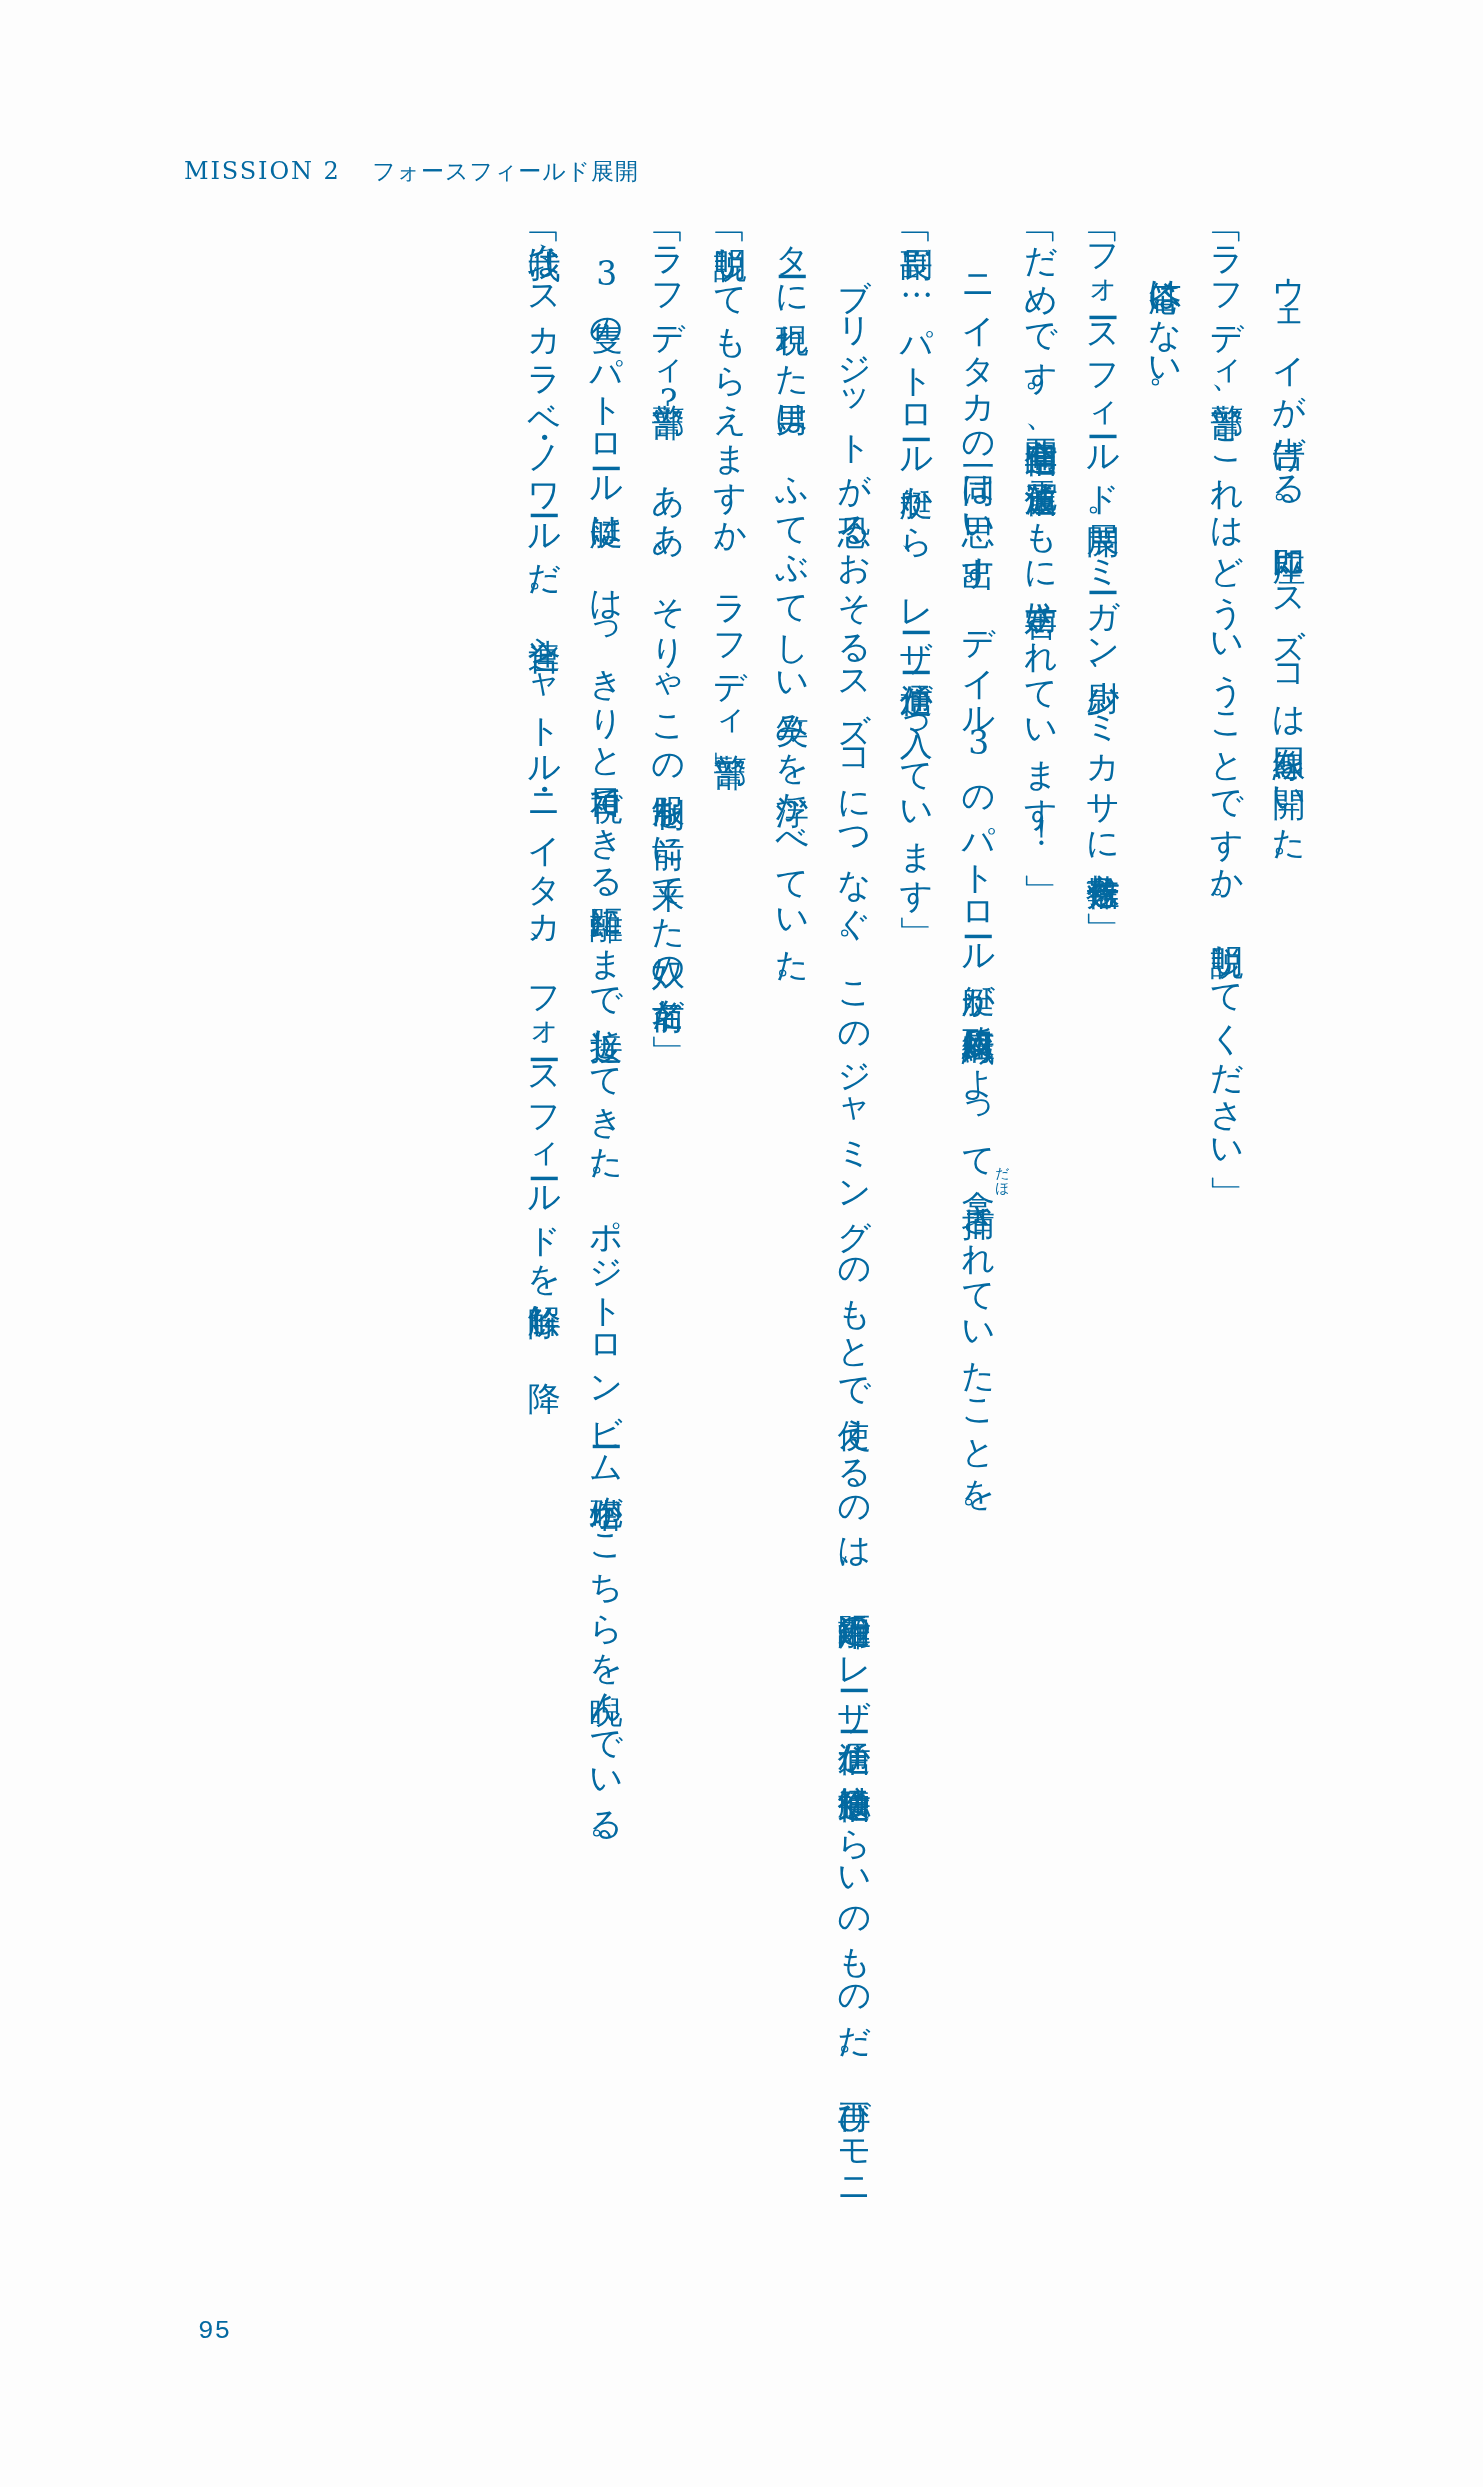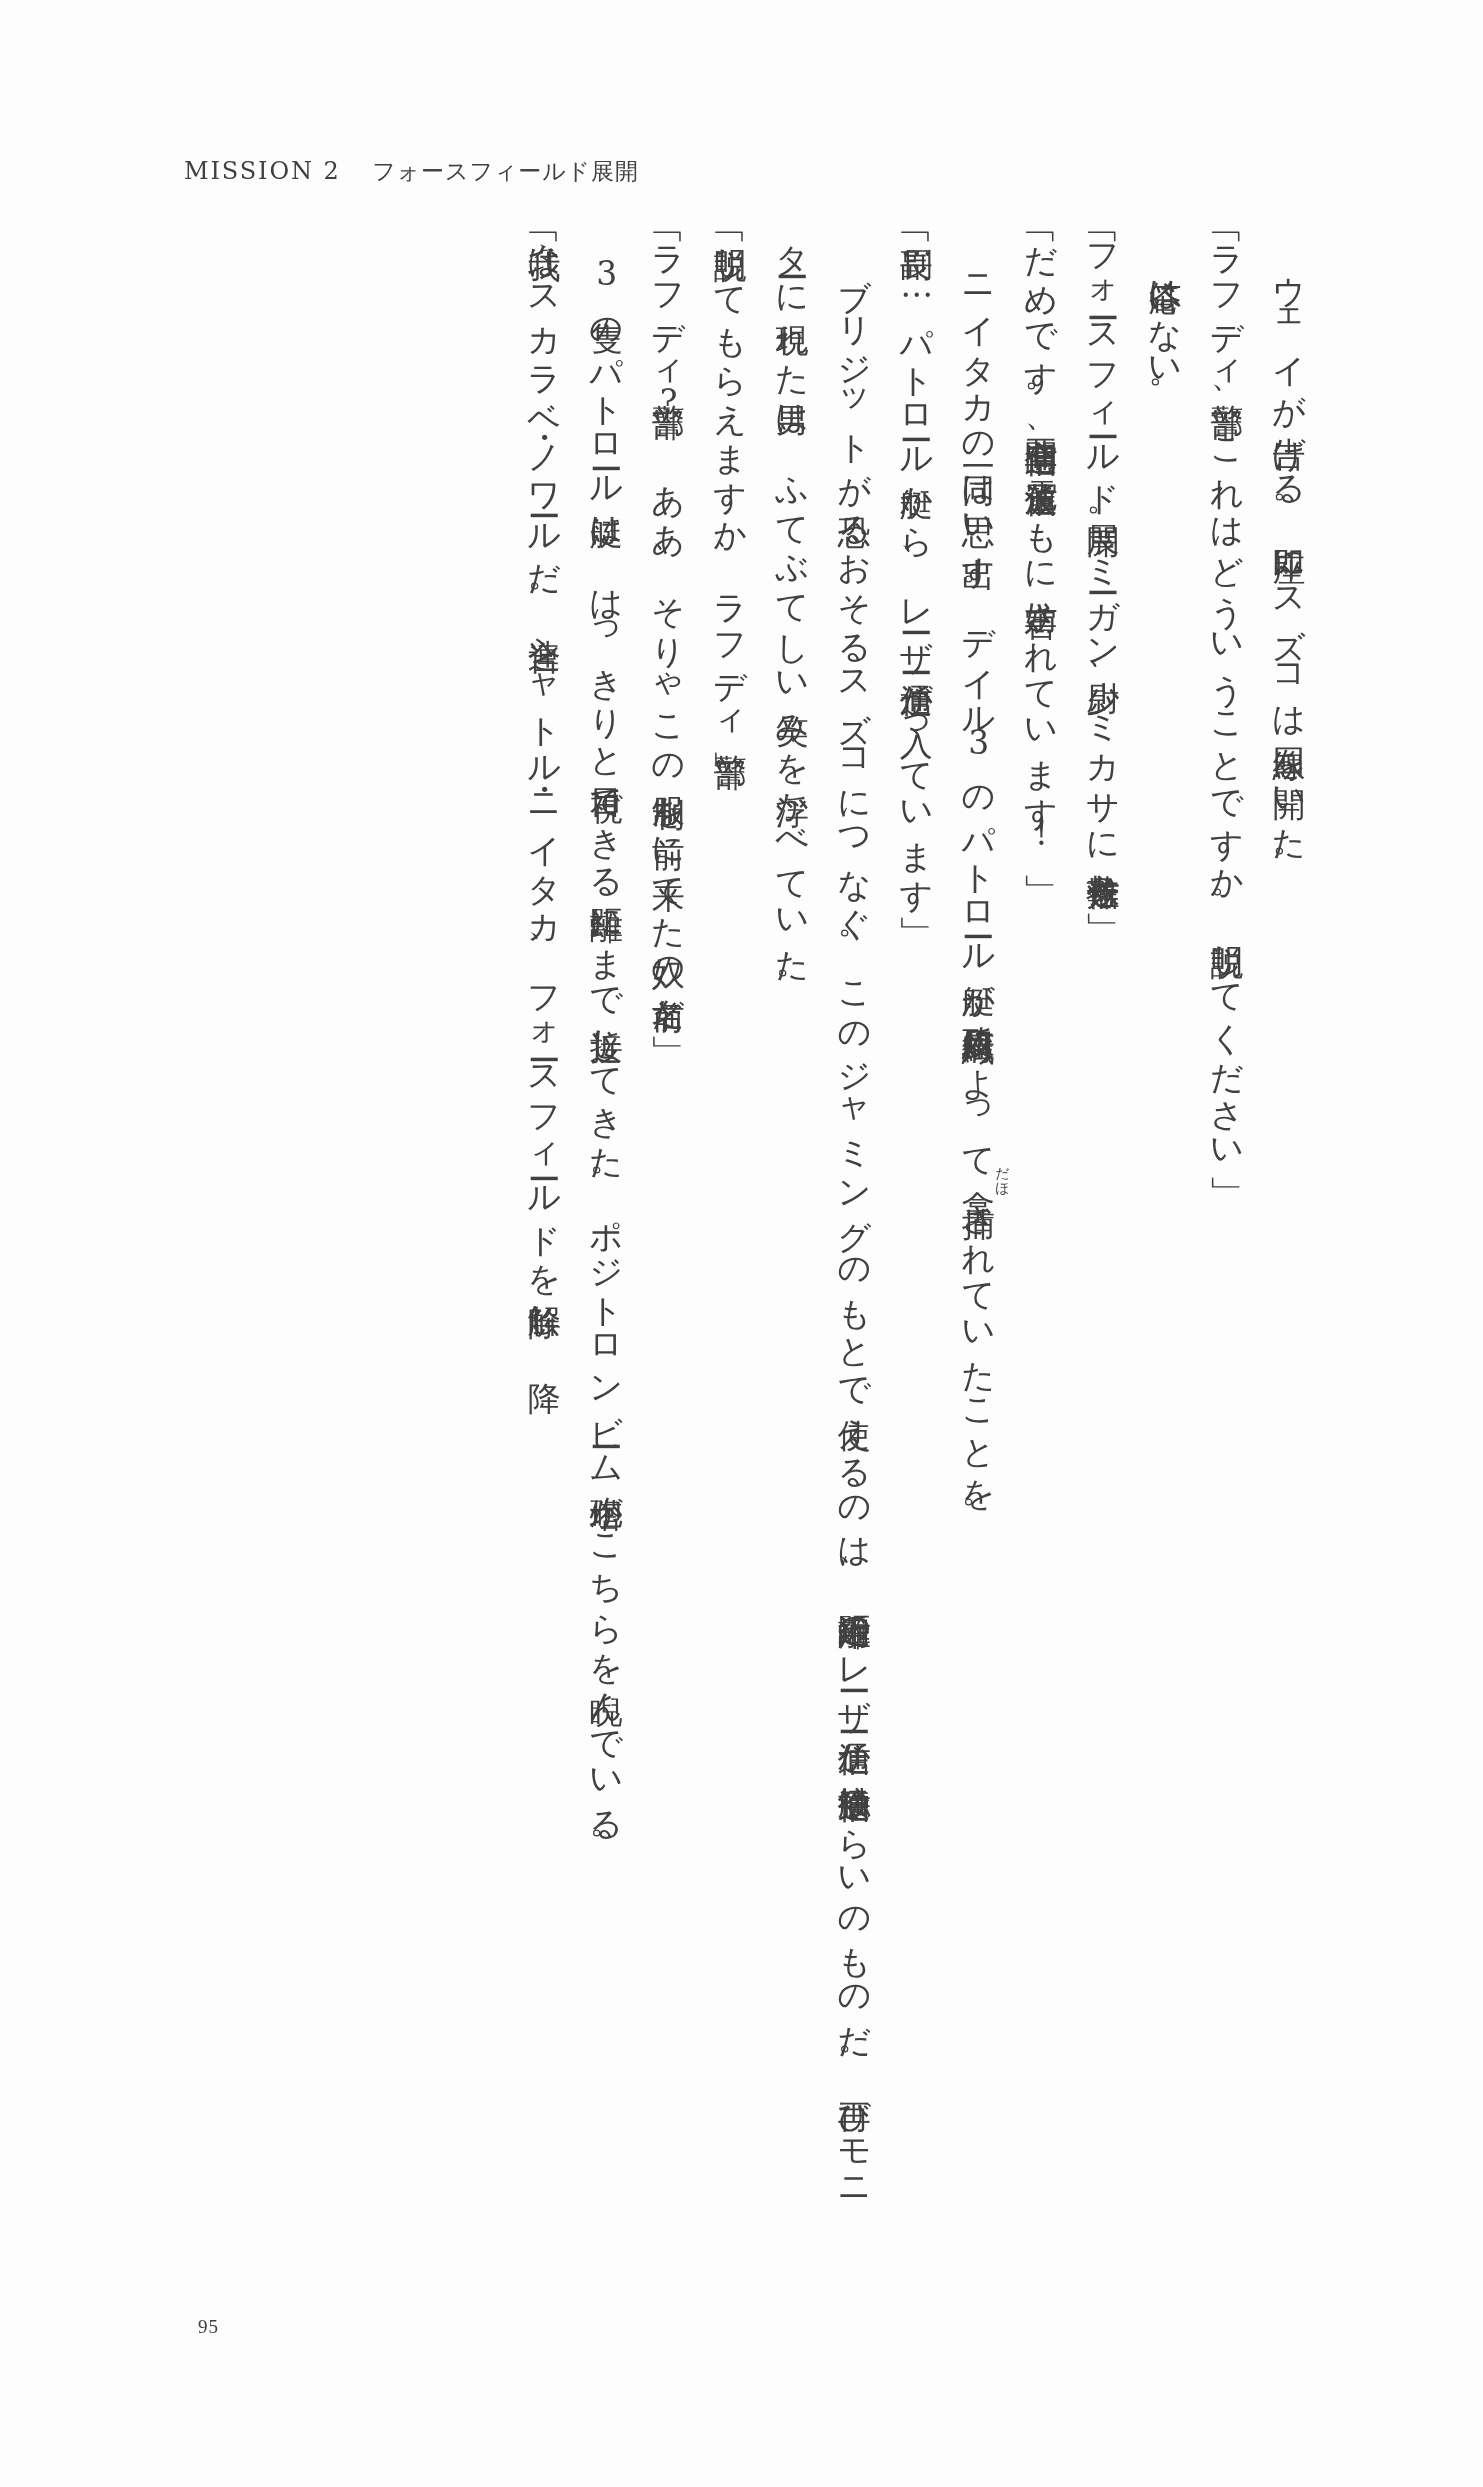--- a/index.html
+++ b/index.html
@@ -6,21 +6,21 @@
     margin: 0;
     padding: 0;
     background: #ffffff;
   }
   .page {
     position: relative;
     width: 1483px;
     height: 2487px;
     background: #fdfdfd;
     font-family: "DejaVu Serif", "Liberation Serif", serif;
-    color: #404040;
+    color: #0369a1;
     overflow: hidden;
   }
 
   
   .header {
     position: absolute;
     top: 156px;
     left: 184px;
     display: flex;
     align-items: baseline;
@@ -70,23 +70,23 @@
     font-size: 0.42em;
     letter-spacing: 0;
     line-height: 1;
   }
 
   
   .folio {
     position: absolute;
     left: 198px;
     top: 2316px;
-    font-size: 19px;
+    font-size: 26px;
     letter-spacing: 0.9px;
-    font-family: Liberation Serif, serif;
+    font-family: Liberation Mono, monospace;
   }
 </style>
 </head>
 <body>
 
 <div class="page">
 
   <div class="header">
     <span class="mission">MISSION 2</span>
     <span class="chapter-title">フォースフィールド展開</span>

